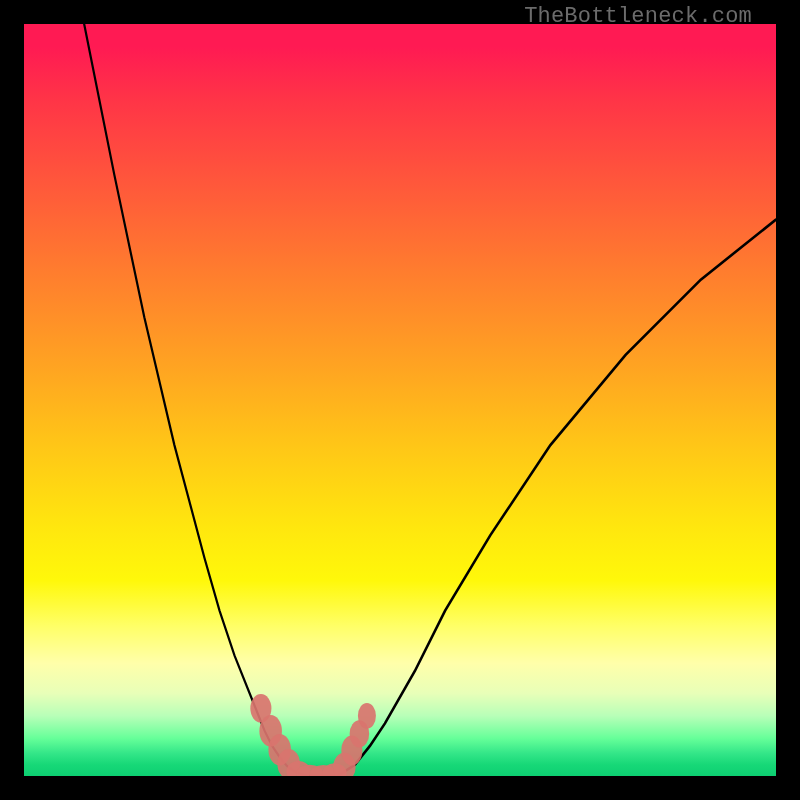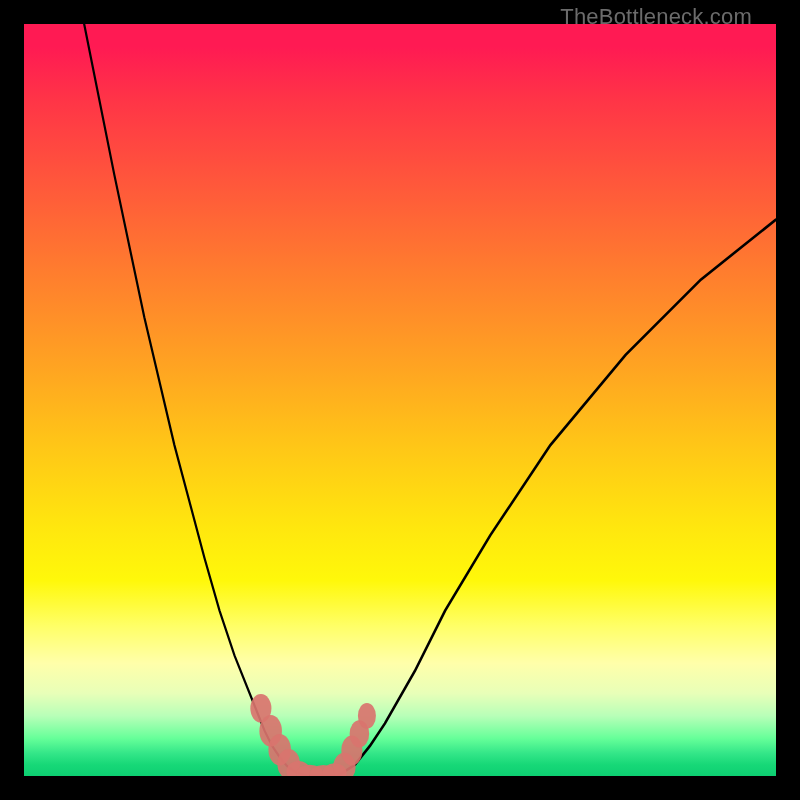--- a/index.html
+++ b/index.html
@@ -11,20 +11,21 @@
     overflow: hidden;
     font-family: Arial, Helvetica, sans-serif;
   }
   .frame {
     position: absolute;
     left: 0;
     top: 0;
     width: 764px;
     height: 800px;
     background: #000;
+    font-family: Liberation Mono, monospace;
   }
   .plot-area {
     position: absolute;
     left: 24px;
     top: 24px;
     width: 752px;
     height: 752px;
     overflow: hidden;
   }
   .gradient {

